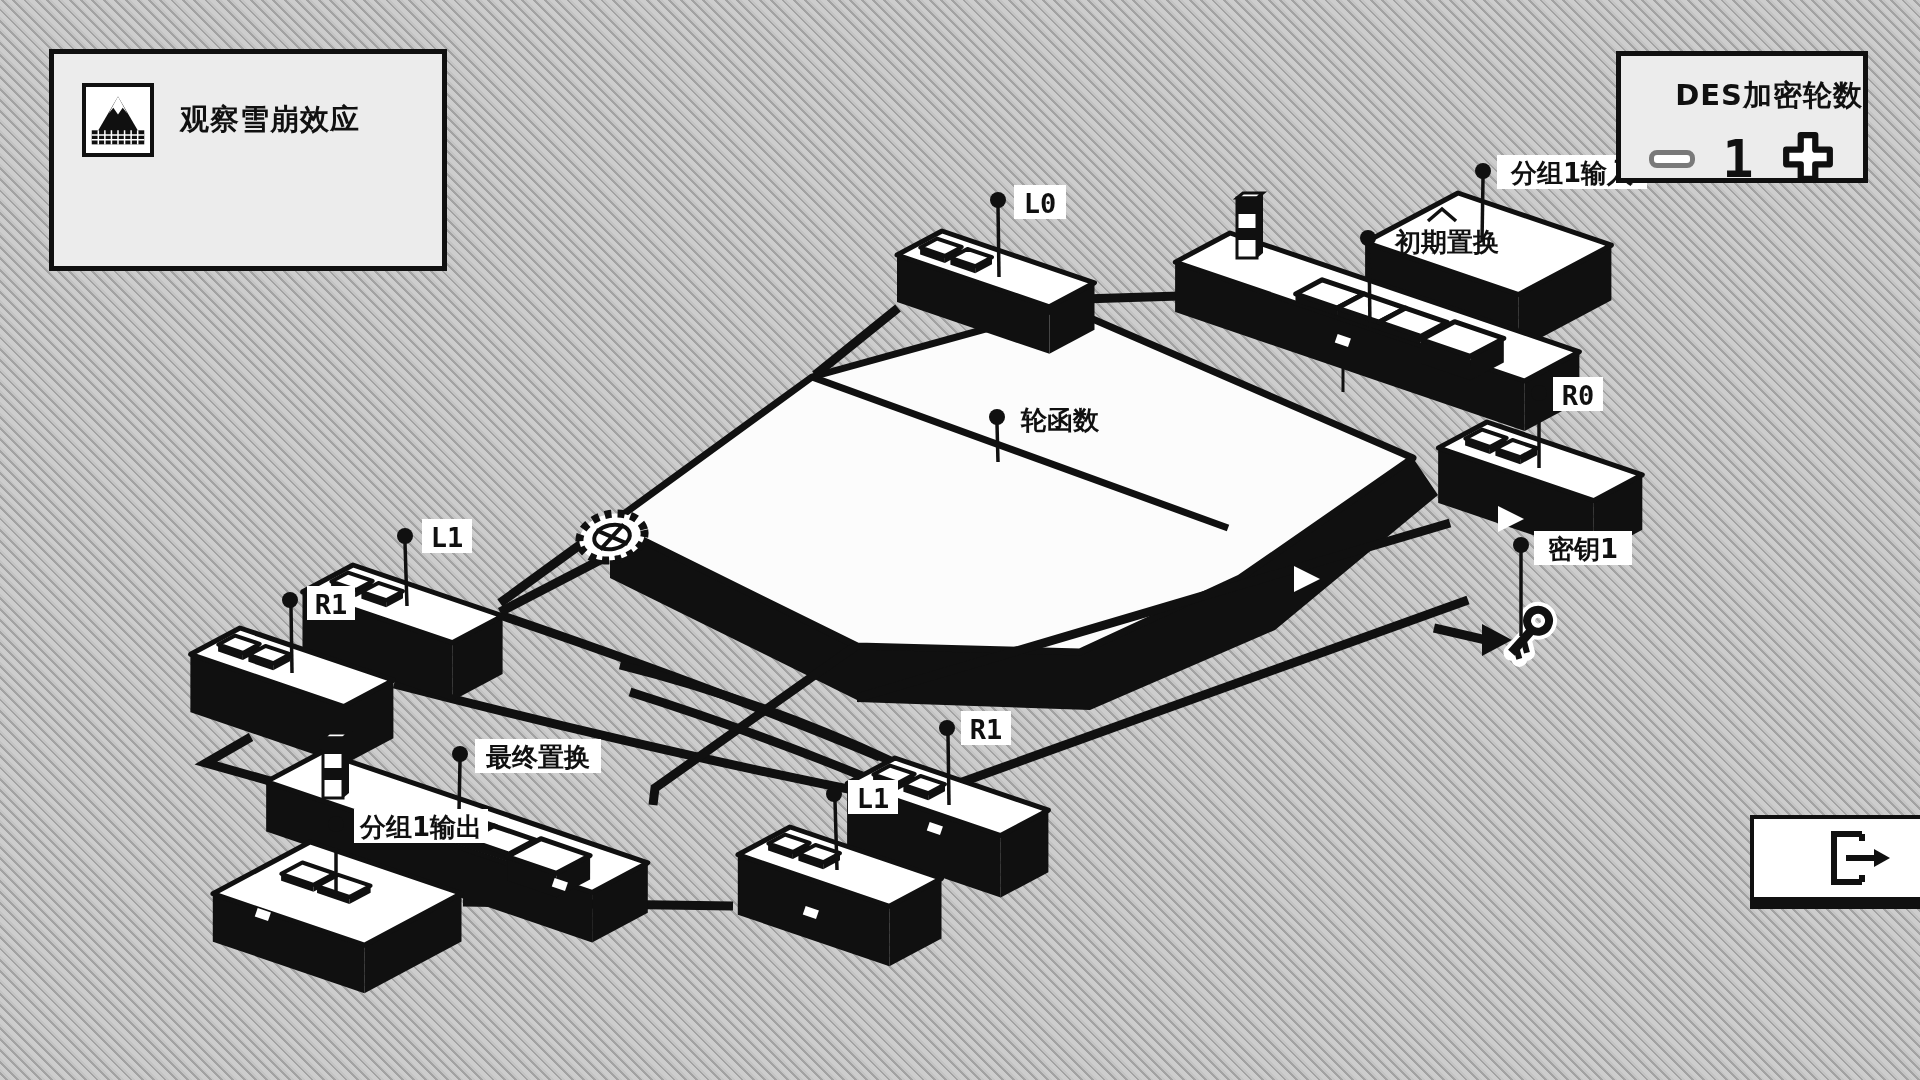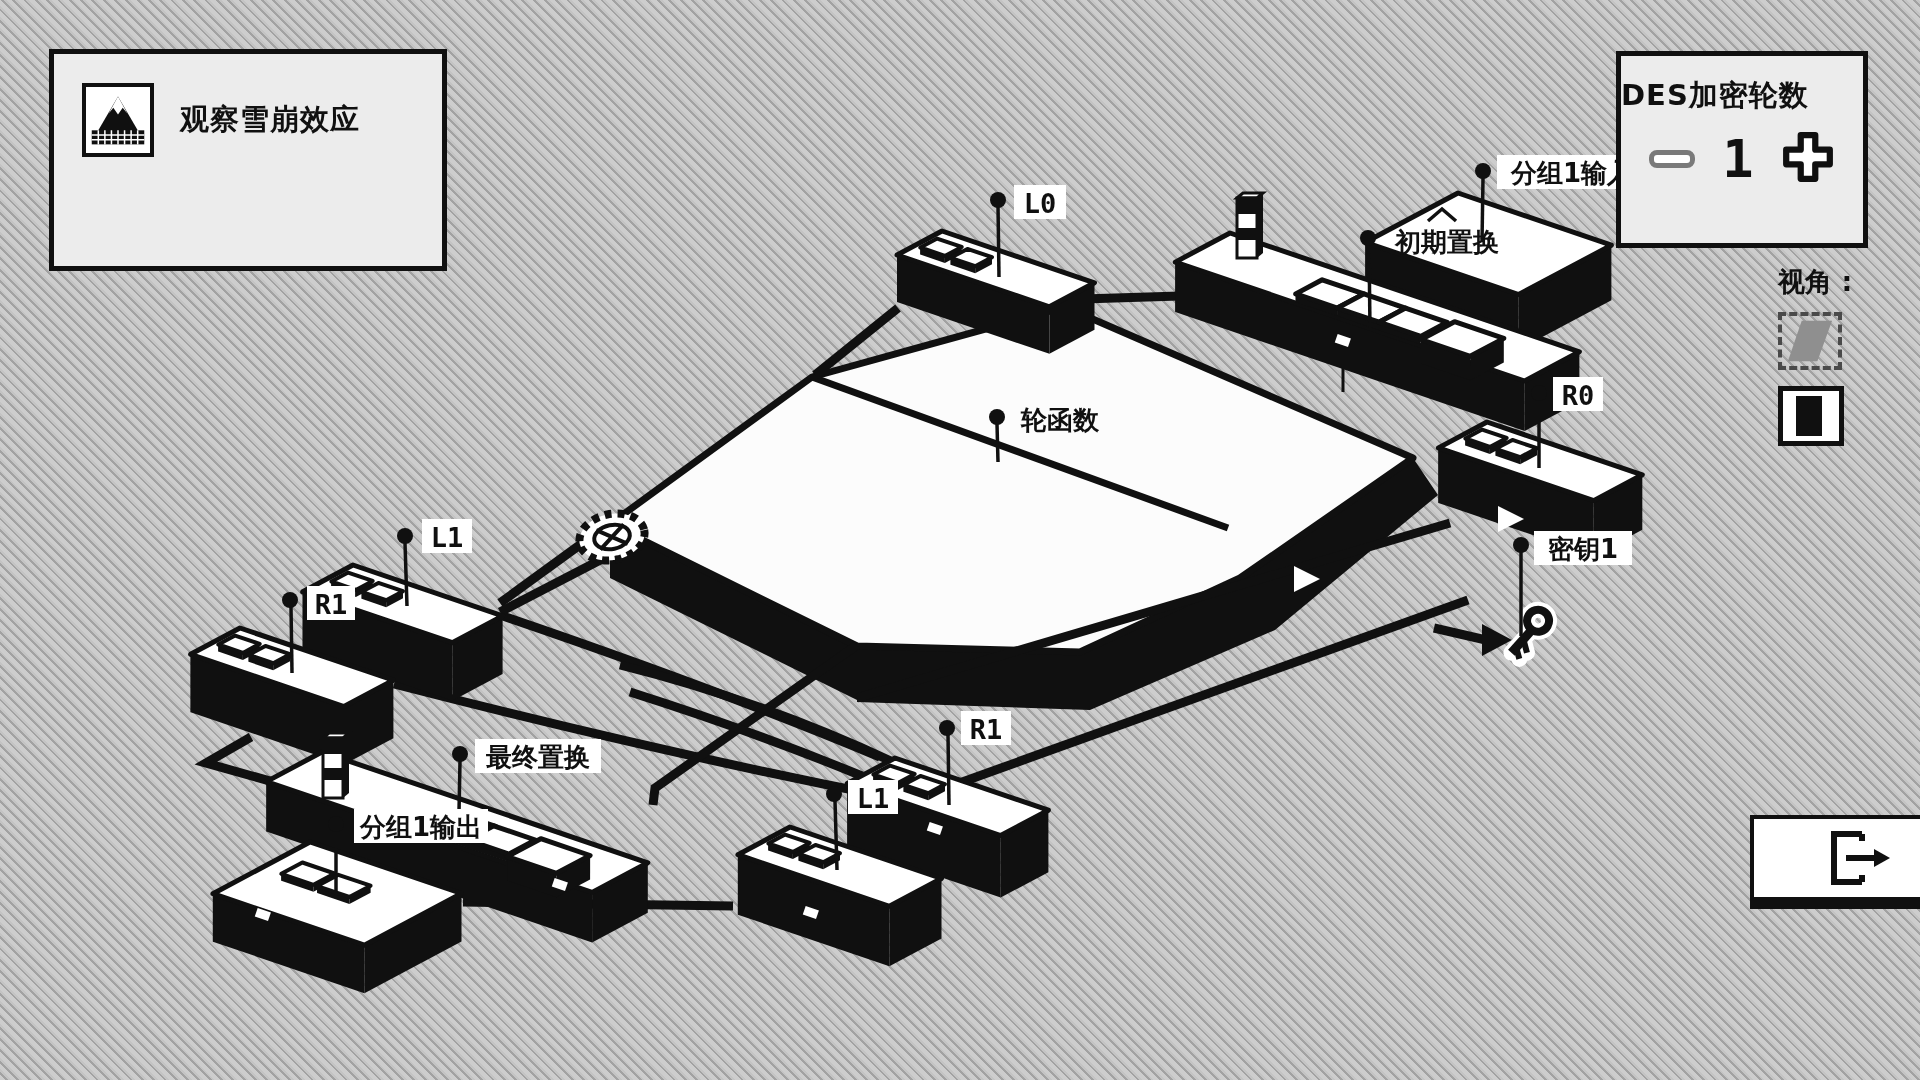--- a/index.html
+++ b/index.html
@@ -10,21 +10,21 @@
   }
   svg#scene{position:absolute;left:0;top:0;width:1920px;height:1080px;}
   .panel{position:absolute;background:#ececec;border:5px solid #101010;box-sizing:border-box;}
   
   #menu-panel{left:49px;top:49px;width:398px;height:222px;padding:24px 0 0 28px;}
   .menu-row{display:flex;align-items:center;gap:26px;height:84px;cursor:pointer;}
   .icon-box{width:72px;height:74px;background:#fff;border:4px solid #101010;box-sizing:border-box;
     display:flex;align-items:center;justify-content:center;flex:0 0 auto;}
   .menu-label{font-size:29px;font-weight:bold;letter-spacing:1px;white-space:nowrap;}
   
-  #rounds-panel{left:1616px;top:51px;width:252px;height:197px;text-align:left;}
+  #rounds-panel{left:1616px;top:51px;width:252px;height:132px;text-align:right;}
   #rounds-title{margin-top:20px;font-size:29px;font-weight:bold;letter-spacing:1px;}
   #rounds-controls{display:flex;align-items:center;justify-content:space-between;padding:0 28px;margin-top:14px;}
   button{background:none;border:none;padding:0;cursor:pointer;}
   .minus-bar{display:block;width:46px;height:18px;border:5px solid #7a7a7a;border-radius:8px;background:#fff;box-sizing:border-box;}
   #rounds-value{font-family:"DejaVu Sans Mono",monospace;font-size:52px;font-weight:bold;line-height:1;}
   
   #view-panel{position:absolute;left:1778px;top:264px;}
   #view-label{font-size:27px;font-weight:bold;margin-bottom:12px;white-space:nowrap;}
   #view-iso-btn{width:64px;height:58px;border:4px dashed #4a4a4a;box-sizing:border-box;
     display:flex;align-items:center;justify-content:center;margin-bottom:16px;background:transparent;}
@@ -354,29 +354,20 @@
       </button>
       <div id="rounds-value">1</div>
       <button id="plus-btn">
         <svg width="54" height="54" viewBox="0 0 52 52">
           <polygon points="19,5 33,5 33,19 47,19 47,33 33,33 33,47 19,47 19,33 5,33 5,19 19,19" fill="#ffffff" stroke="#101010" stroke-width="6" stroke-linejoin="round"></polygon>
         </svg>
       </button>
     </div>
   </div>
 
-  <div id="view-panel">
-    <div id="view-label">视角 :</div>
-    <div id="view-iso-btn">
-      <div class="para"></div>
-    </div>
-    <div id="view-front-btn">
-      <div class="bar"></div>
-    </div>
-  </div>
 
   <div id="exit-button">
     <svg width="76" height="60" viewBox="0 0 76 60">
       <path d="M46,6 H18 V54 H46 M46,6 V13 M46,54 V47" fill="none" stroke="#101010" stroke-width="6"></path>
       <line x1="30" y1="30" x2="62" y2="30" stroke="#101010" stroke-width="6"></line>
       <polygon points="58,21 74,30 58,39" fill="#101010"></polygon>
     </svg>
   </div>
 
 </div>

